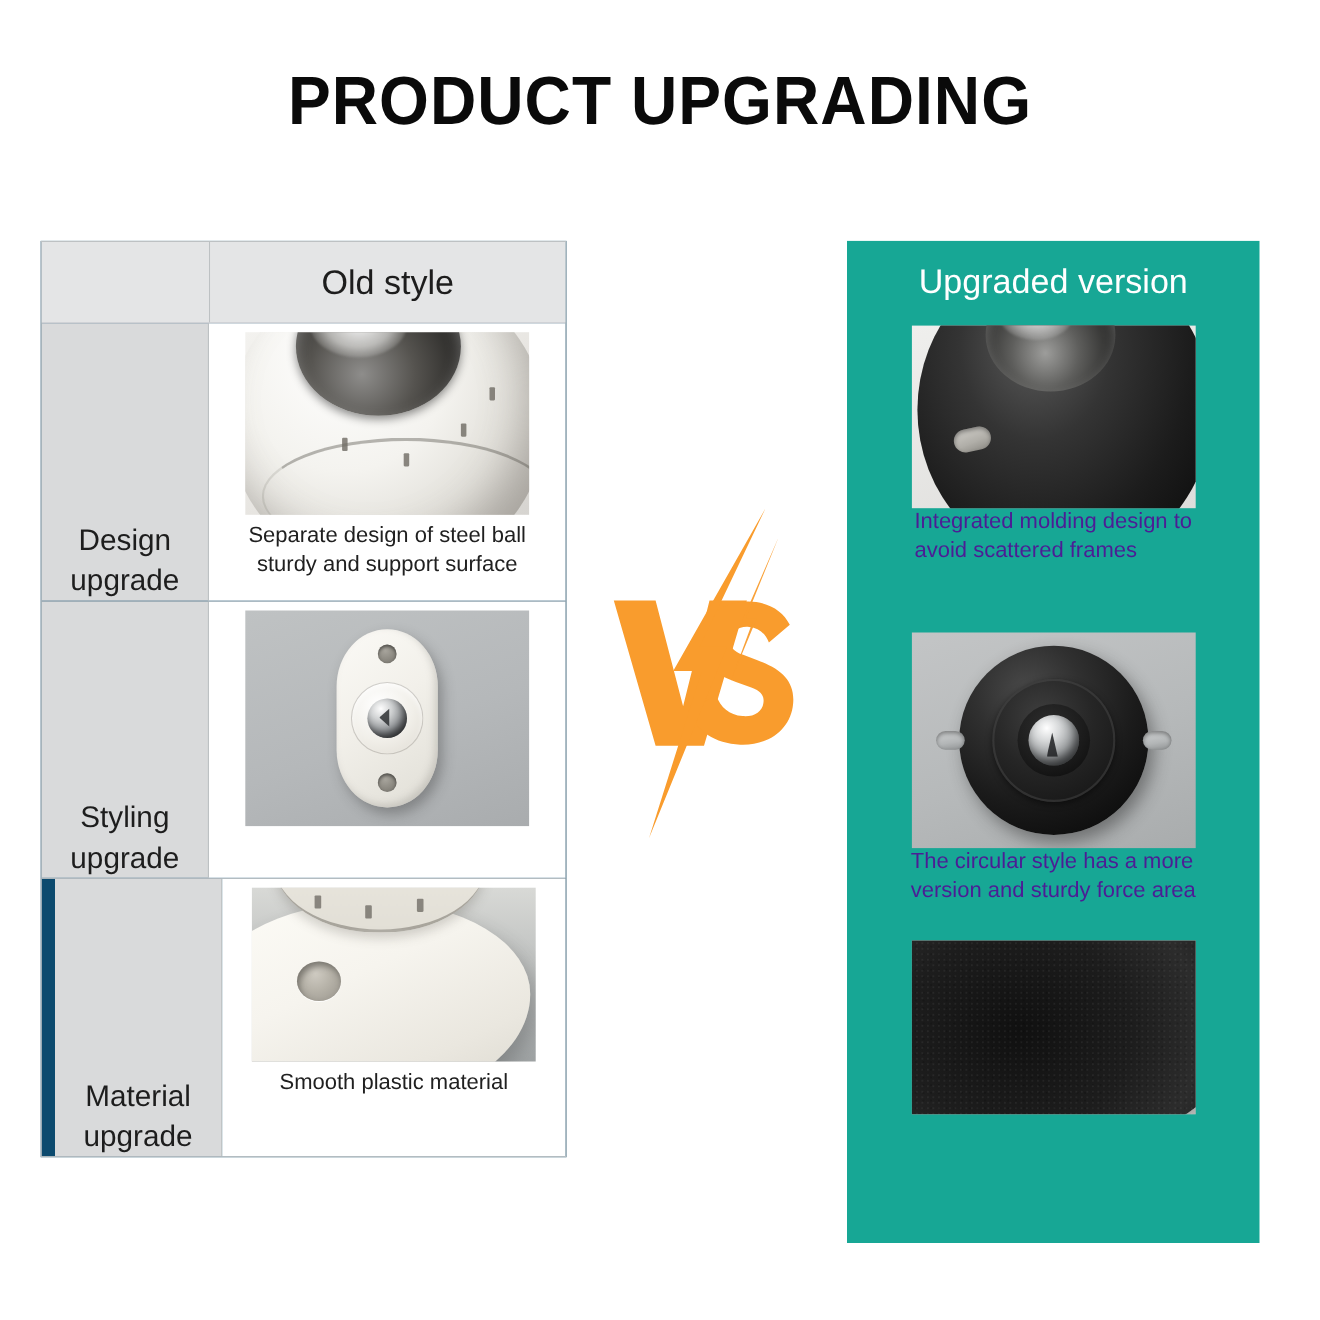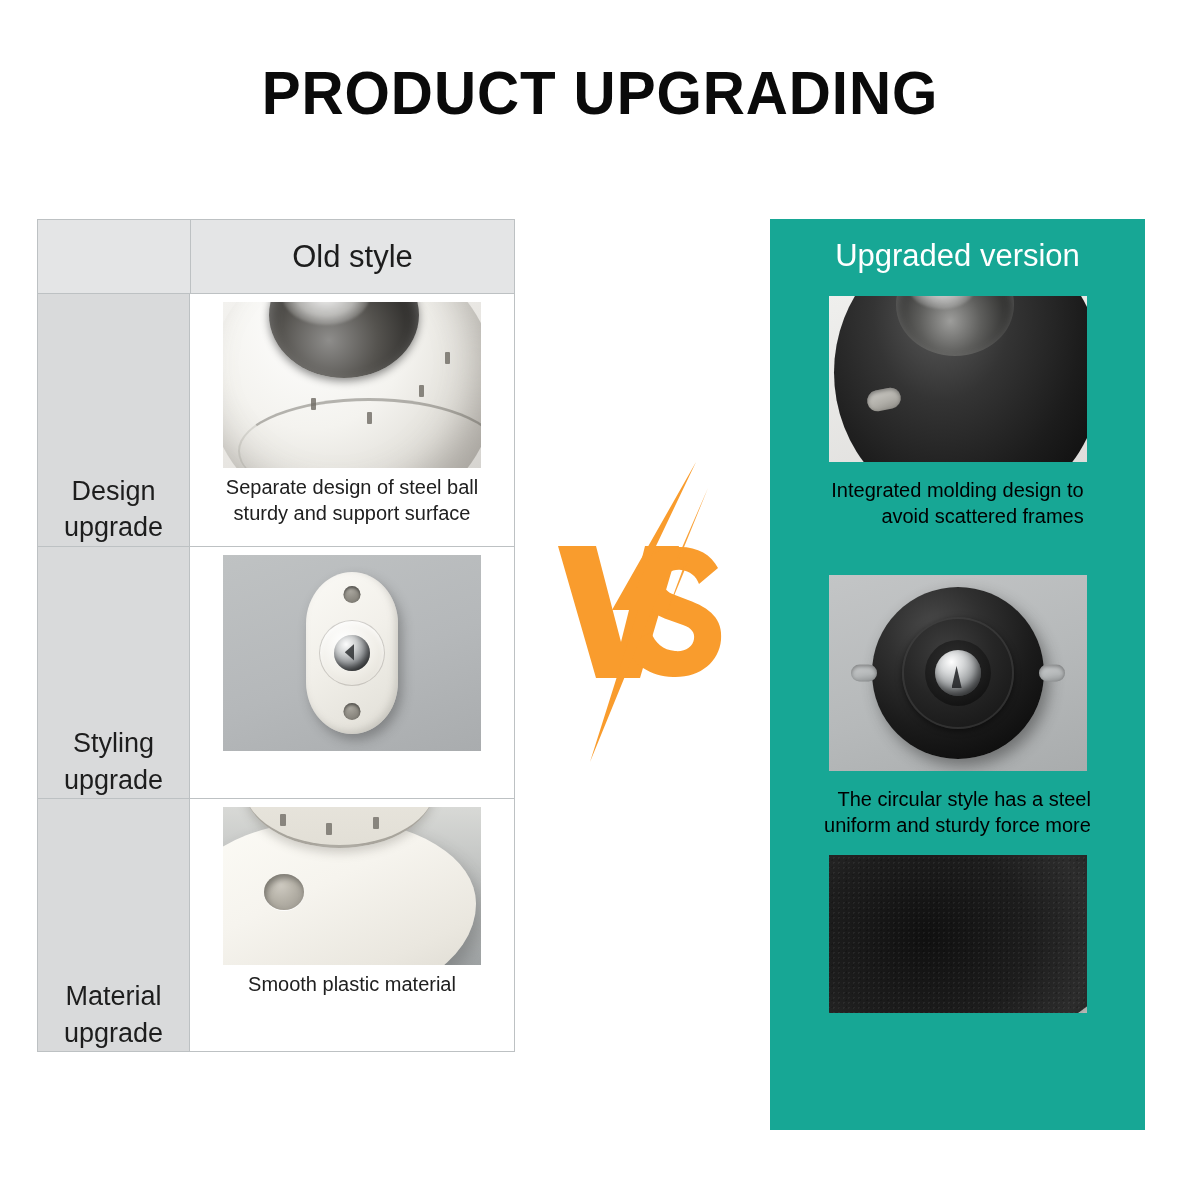--- a/index.html
+++ b/index.html
@@ -65,21 +65,21 @@
     font-size: 31px;
     color: #1d1d1d;
     background: #e4e5e6;
   }
   .old-row {
     display: flex;
     flex: 1;
     border-bottom: 1px solid #bdc1c3;
     min-height: 0;
   }
-  .old-row:last-child { border-bottom: none; }
+  .old-row:last-child { border-bottom: none; margin-left: 12px; }
 
   .old-row-label {
     width: 152px;
     flex: none;
     background: #d9dadb;
     border-right: 1px solid #bdc1c3;
     display: flex;
     align-items: flex-end;
     justify-content: center;
     text-align: center;
@@ -135,23 +135,23 @@
     flex-direction: column;
     align-items: center;
     justify-content: flex-start;
     min-height: 0;
     padding: 4px 0 4px 0;
     box-sizing: border-box;
   }
   .new-caption {
     font-size: 20px;
     line-height: 1.28;
-    text-align: right;
-    color: #000000;
-    padding: 16px 10px 0 10px;
+    text-align: left;
+    color: #4c1d95;
+    padding: 0 10px 0 10px;
   }
 
   
   .photo {
     position: relative;
     overflow: hidden;
     flex: none;
     background: #b9bcbd;
   }
   .ph-old-1 { width: 258px; height: 166px; }
@@ -557,22 +557,22 @@
   <div class="new-row">
     <div class="photo ph-new-2 img-black-round">
       <div class="disc"></div>
       <div class="slotl"></div>
       <div class="slotr"></div>
       <div class="inner"></div>
       <div class="cupblk"></div>
       <div class="ballblk"></div>
     </div>
     <div class="new-caption">
-      <span>The circular style has a steel</span><br>
-      <span>uniform and sturdy force more</span>
+      <span>The circular style has a more</span><br>
+      <span>version and sturdy force area</span>
     </div>
   </div>
 
   <div class="new-row">
     <div class="photo ph-new-3 img-black-edge">
       <div class="ringbody">
         <div class="texture"></div>
       </div>
       <div class="rim"></div>
       <div class="rim2"></div>

